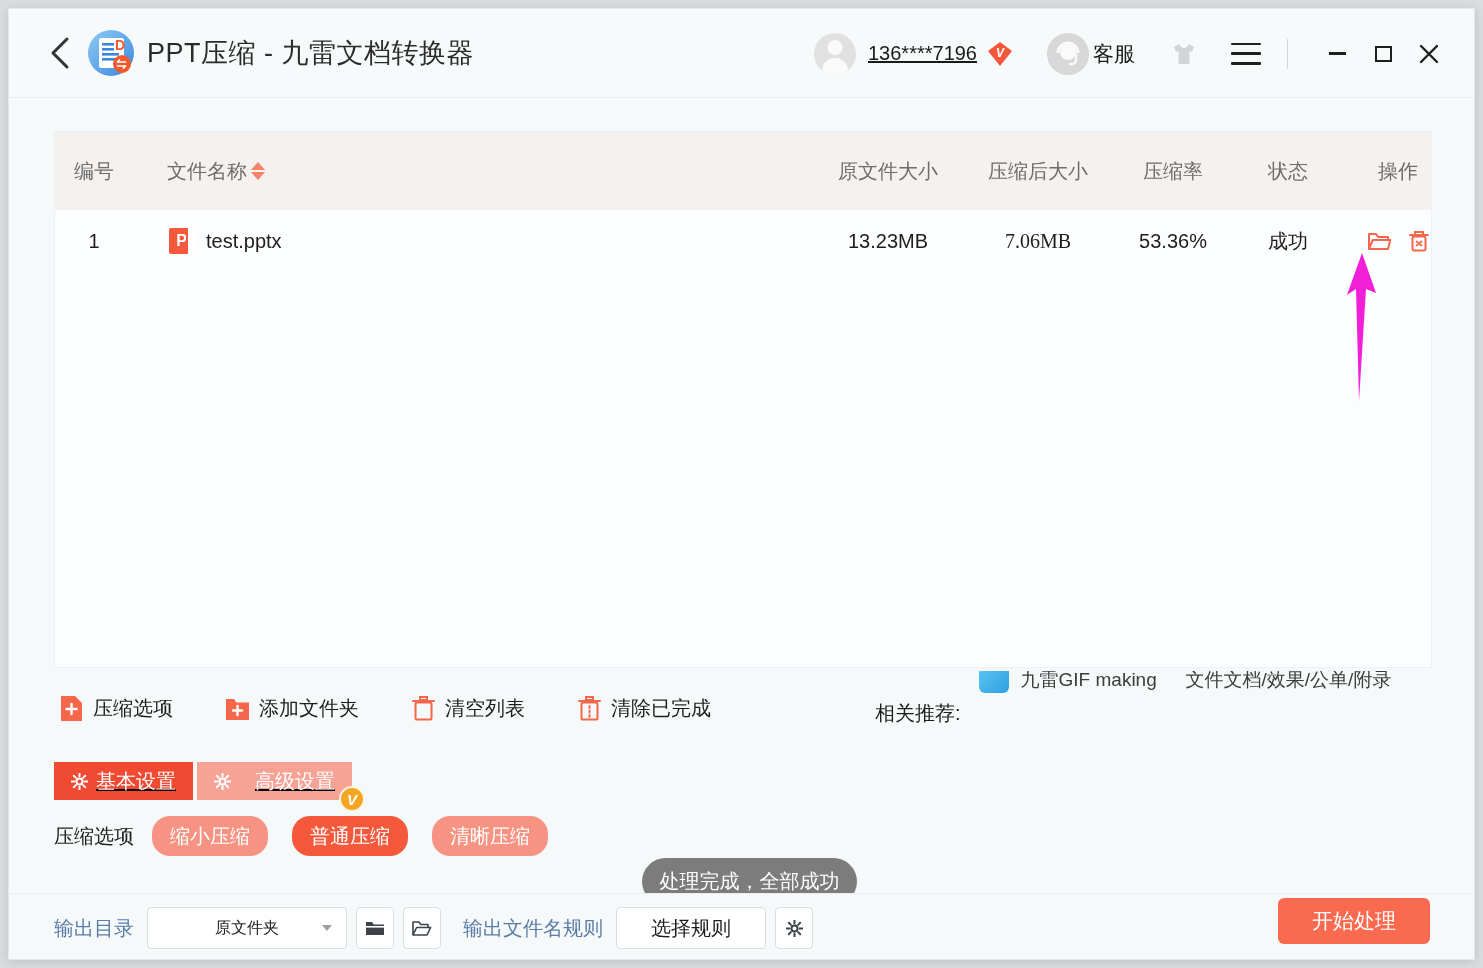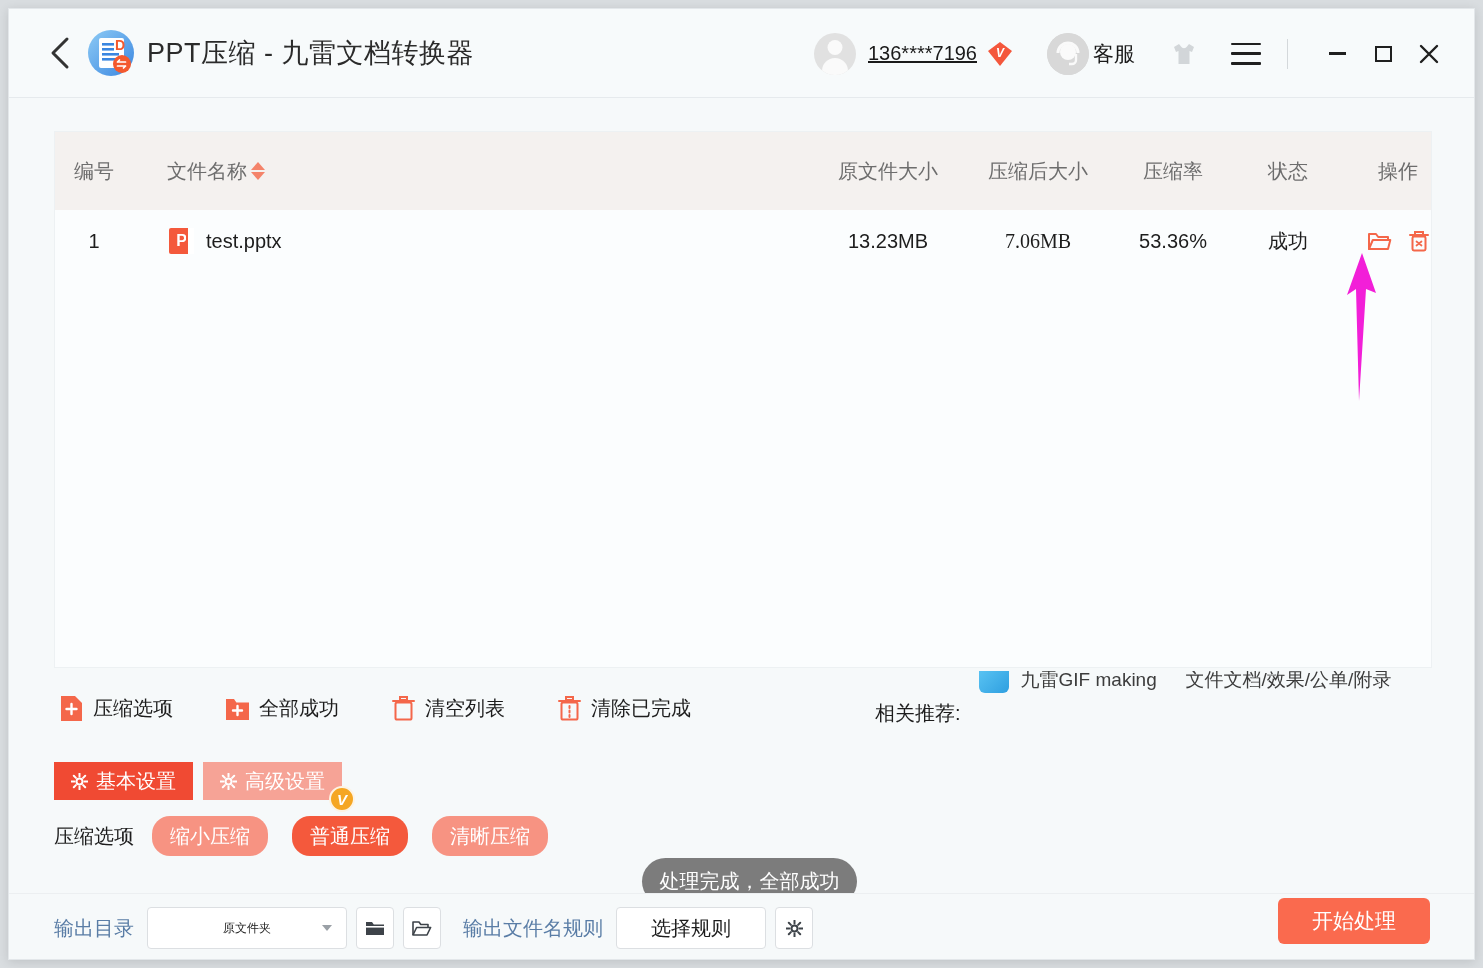--- a/index.html
+++ b/index.html
@@ -155,27 +155,27 @@
     font-size: 19px; color: #3c3c3c; white-space: nowrap; cursor: pointer; margin-top: 6px;
   }
   .rec-item:nth-child(1) { top: -14px; }
   .rec-item:nth-child(2) { top: 52px; }
   .rec-ico { width: 30px; height: 30px; border-radius: 6px; margin-right: 12px; flex: none; }
   .rec-ico.a { background: linear-gradient(135deg,#5fc8f5,#2f9fe0); }
   .rec-ico.b { background: linear-gradient(135deg,#2b6fd6,#1b3f9e); }
   .rec-name { width: 165px; display: inline-block; }
 
   
-  .settabs { position: absolute; left: 45px; top: 753px; display: flex; }
+  .settabs { position: absolute; left: 45px; top: 753px; display: flex; text-decoration: underline; }
   .settab {
     height: 38px; padding: 0 17px; display: flex; align-items: center;
     font-size: 20px; color: #fff; cursor: pointer; position: relative;
   }
   .settab.active { background: #f04a33; }
-  .settab.inactive { background: #f6a396; margin-left: 10px; }
+  .settab.inactive { background: #f6a396; margin-left: 4px; gap: 16px; }
   .settab .gear { margin-right: 8px; width: 17px; height: 17px; }
   .badge-v {
     position: absolute; right: -13px; bottom: -12px;
     width: 26px; height: 26px; border-radius: 50%;
     background: #f5a623; border: 2px solid #fdf3e3;
     color: #fff; font-size: 15px; font-style: italic; font-weight: bold;
     display: flex; align-items: center; justify-content: center;
   }
 
   
@@ -203,21 +203,21 @@
     position: absolute; left: 0; top: 884px;
     width: 1467px; height: 68px;
     border-top: 1px solid #eceff1;
     background: #f6f9fa;
   }
   .foot-inner { position: absolute; left: 45px; top: 13px; display: flex; align-items: center; }
   .foot-label { font-size: 20px; color: #5a7da6; margin-right: 13px; white-space: nowrap; }
   .select-box {
     width: 200px; height: 42px; background: #fff; border: 1px solid #dcdfe2;
     border-radius: 4px; display: flex; align-items: center; justify-content: center;
-    position: relative; font-size: 12px; color: #1d1d1d; cursor: pointer;
+    position: relative; font-size: 16px; color: #1d1d1d; cursor: pointer;
   }
   .select-box .caret {
     position: absolute; right: 14px; width: 0; height: 0;
     border-left: 5px solid transparent; border-right: 5px solid transparent;
     border-top: 6px solid #9aa0a6;
   }
   .sq-btn {
     width: 38px; height: 42px; background: #fff; border: 1px solid #dcdfe2;
     border-radius: 4px; margin-left: 9px; cursor: pointer;
     display: flex; align-items: center; justify-content: center;
@@ -365,21 +365,21 @@
         <path d="M2 1h14l7 7v18H2z" fill="#f4674a"></path>
         <path d="M12.5 9v10M7.5 14h10" stroke="#fff" stroke-width="2.4" stroke-linecap="round"></path>
       </svg>
       <span class="lbl">压缩选项</span>
     </div>
     <div class="act-btn">
       <svg class="ico" viewBox="0 0 25 27">
         <path d="M1 4h8l2.4 3.4H24V25H1z" fill="#f4674a"></path>
         <path d="M12.5 11v9M8 15.5h9" stroke="#fff" stroke-width="2.4" stroke-linecap="round"></path>
       </svg>
-      <span class="lbl">全部成功</span>
+      <span class="lbl">添加文件夹</span>
     </div>
     <div class="act-btn">
       <svg class="ico" viewBox="0 0 25 27">
         <path d="M9 2h7v3H9z" fill="none" stroke="#f4674a" stroke-width="2"></path>
         <path d="M2 6h21" stroke="#f4674a" stroke-width="2" stroke-linecap="round"></path>
         <rect x="4.5" y="7.5" width="16" height="17" rx="1.6" fill="none" stroke="#f4674a" stroke-width="2"></rect>
       </svg>
       <span class="lbl">清空列表</span>
     </div>
     <div class="act-btn">

